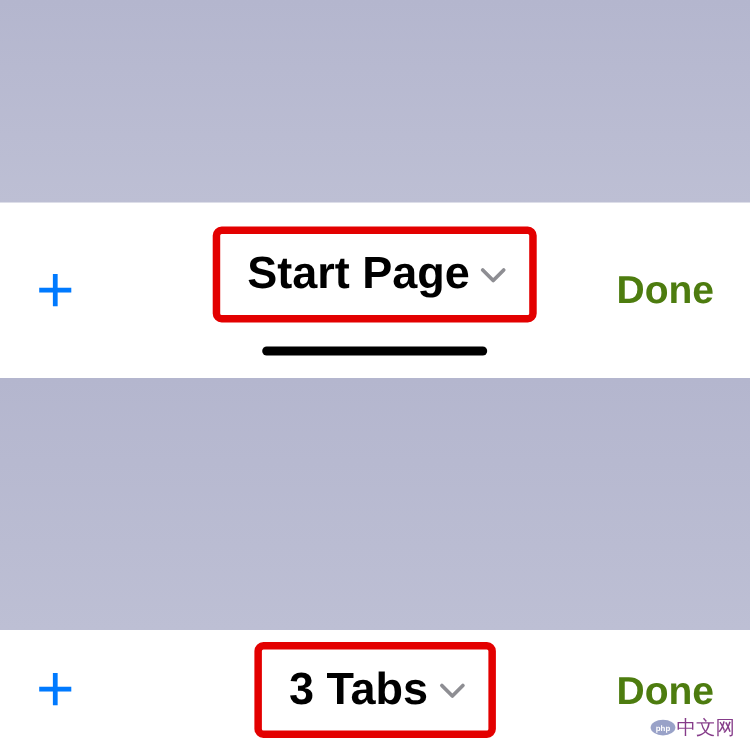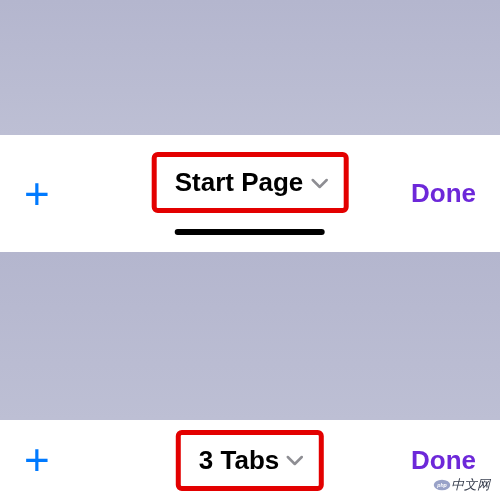--- a/index.html
+++ b/index.html
@@ -75,21 +75,21 @@
     .title-box {
       border: 5px solid #e30000;
       border-radius: 6px;
       padding: 10px 14px 10px 18px;
       display: flex;
       align-items: center;
       gap: 6px;
       cursor: pointer;
     }
     .title-text {
-      font-size: 26px;
+      font-size: 30px;
       font-weight: 600;
       color: #000;
       white-space: nowrap;
     }
     .chevron {
       width: 20px;
       height: 20px;
       display: flex;
       align-items: center;
       justify-content: center;
@@ -99,36 +99,35 @@
       height: 12px;
     }
     .home-indicator {
       width: 150px;
       height: 6px;
       background: #000;
       border-radius: 3px;
       margin-top: 16px;
     }
     .done-button {
-      color: #6d28d9;
+      color: #4d7c0f;
       font-size: 26px;
       font-weight: 600;
       cursor: pointer;
     }
     .watermark {
       position: absolute;
       bottom: 6px;
       right: 10px;
       display: flex;
       align-items: center;
       gap: 0;
       font-size: 13px;
-      color: #0f172a;
+      color: #701a75;
       opacity: 0.85;
-      font-style: italic;
     }
     .watermark-logo {
       width: 18px;
       height: 18px;
       display: flex;
       align-items: center;
       justify-content: center;
     }
   </style>
 </head>

